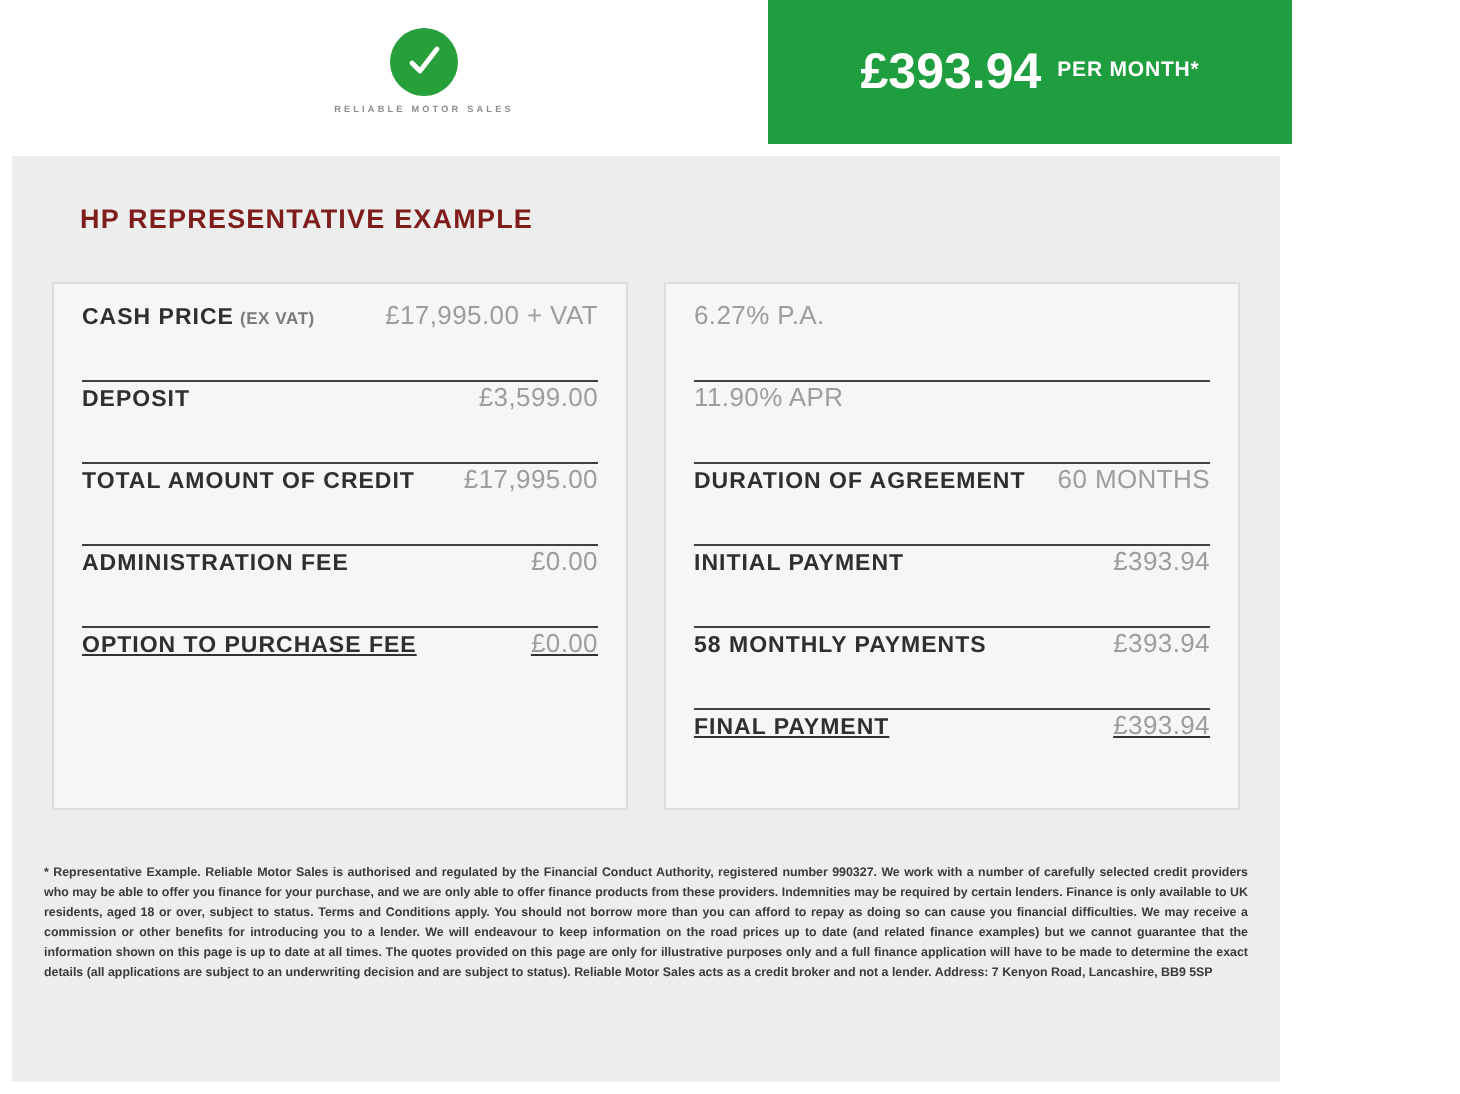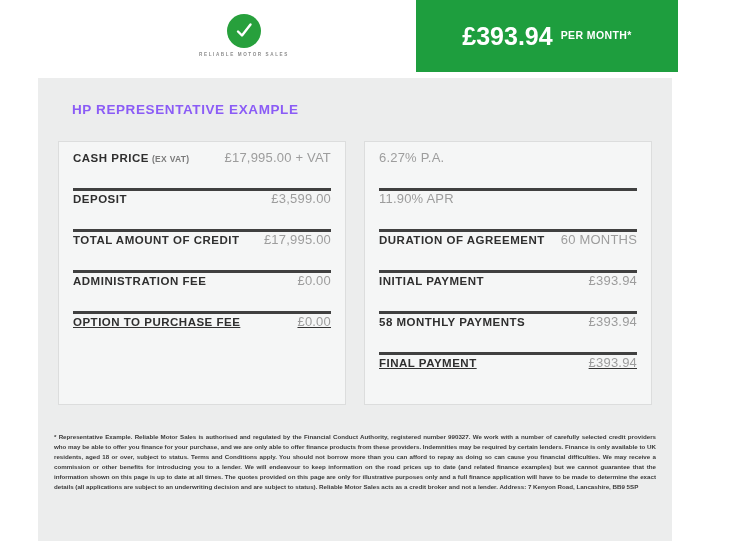--- a/index.html
+++ b/index.html
@@ -13,21 +13,20 @@
     height: 547px;
     font-family: "Liberation Sans", sans-serif;
     color: #333333;
     overflow: hidden;
   }
   .page {
     width: 646px;
     height: 547px;
     position: relative;
     background: #ffffff;
-    margin-left: 32px;
   }
 
   
   .header {
     height: 72px;
     display: flex;
     align-items: stretch;
     background: #ffffff;
   }
   .header-left {
@@ -90,21 +89,21 @@
     left: 6px;
     right: 6px;
     bottom: 6px;
     background: #eceded;
     padding: 18px 16px 10px 16px;
   }
   .panel-title {
     font-size: 13.5px;
     font-weight: bold;
     letter-spacing: 0.6px;
-    color: #8b5cf6;
+    color: #7f1d1d;
     margin: 6px 0 0 8px;
     padding-left: 10px;
   }
 
   .columns {
     display: flex;
     gap: 18px;
     margin-top: 24px;
     padding: 0 4px;
   }
@@ -112,21 +111,21 @@
     flex: 1 1 50%;
     background: #f5f6f6;
     border: 1px solid #dcdddd;
     padding: 8px 14px 8px 14px;
   }
   .row {
     display: flex;
     align-items: baseline;
     justify-content: space-between;
     height: 41px;
-    border-bottom: 3px solid #404040;
+    border-bottom: 1px solid #404040;
   }
   .row:last-child { border-bottom: none; text-decoration: underline; }
   .row-label {
     font-size: 11.5px;
     font-weight: bold;
     letter-spacing: 0.5px;
     color: #2f2f2f;
     white-space: nowrap;
   }
   .row-label .sub {

